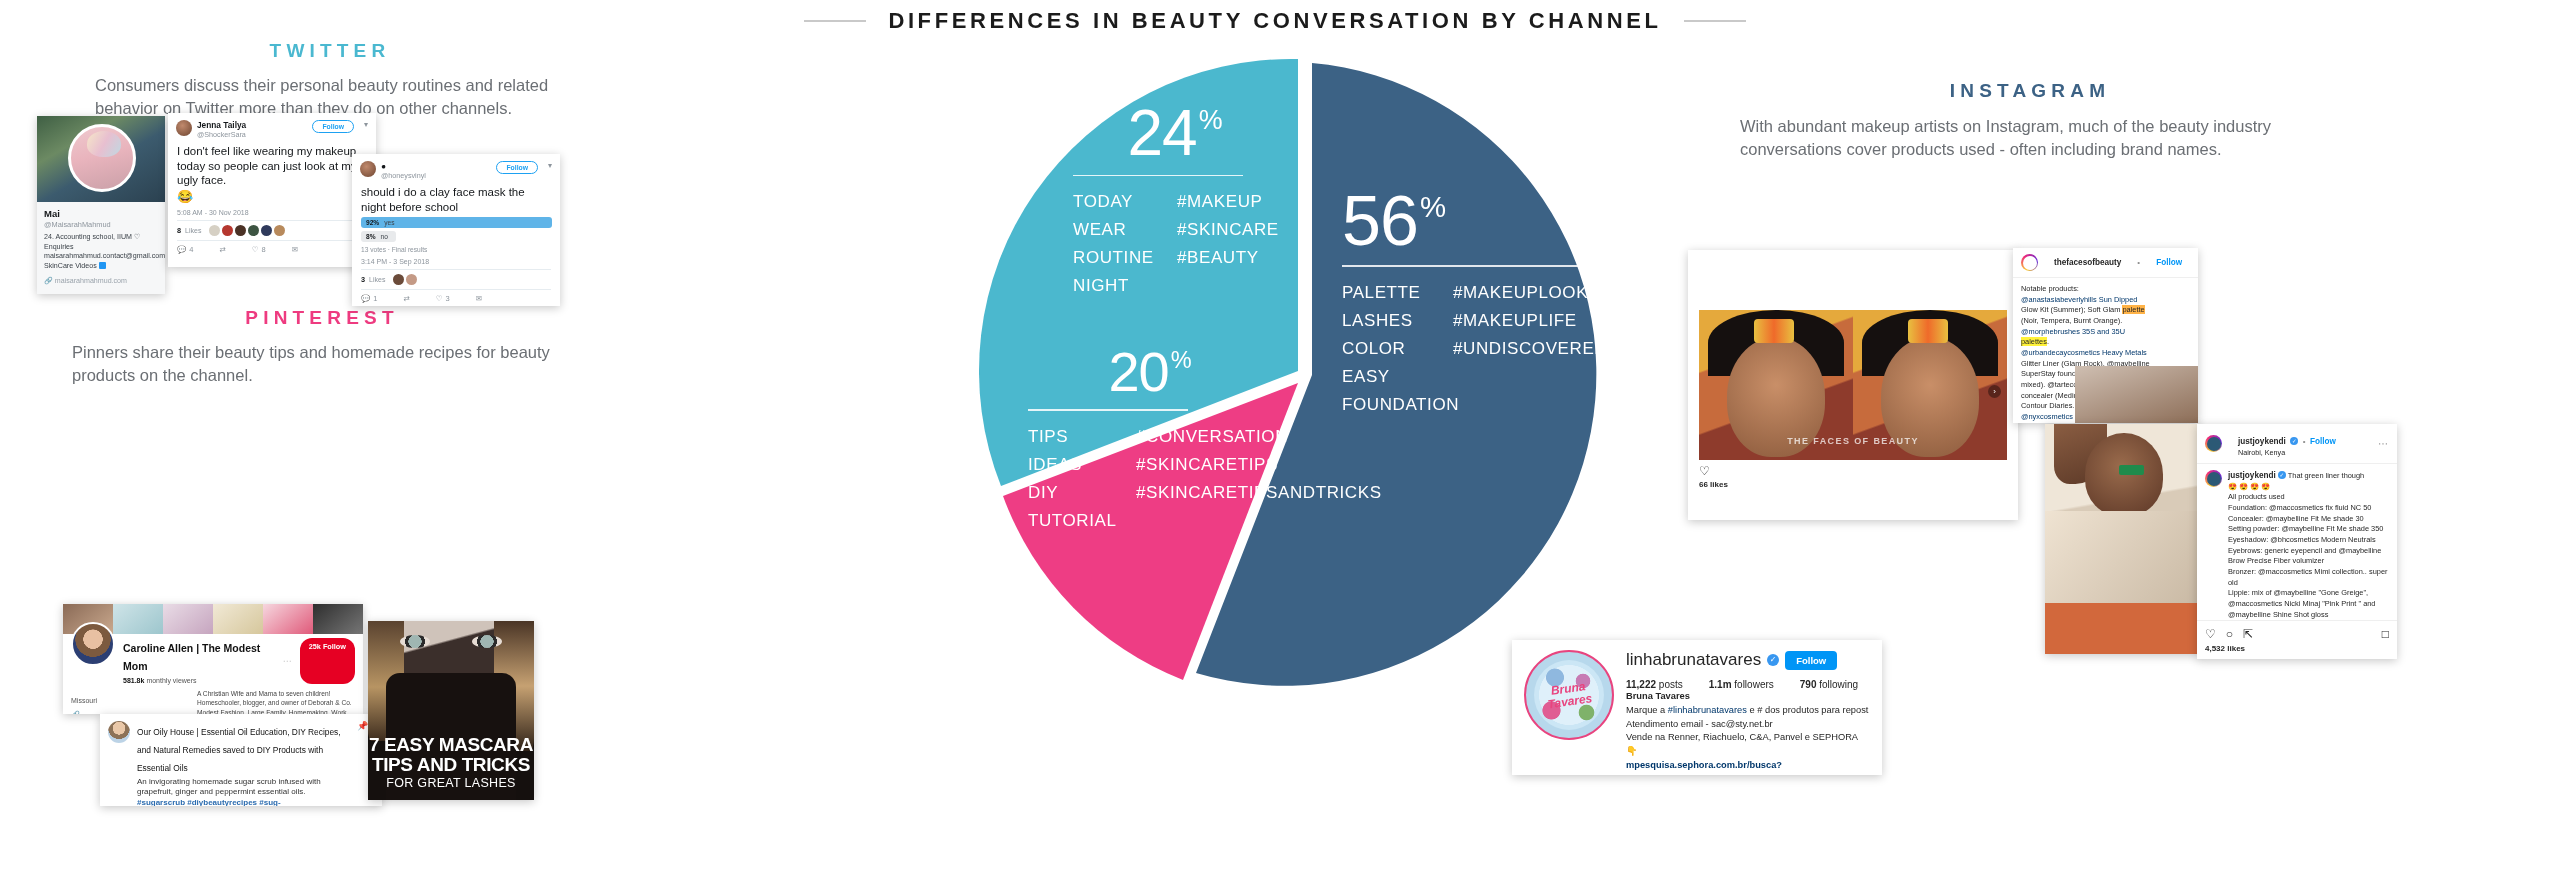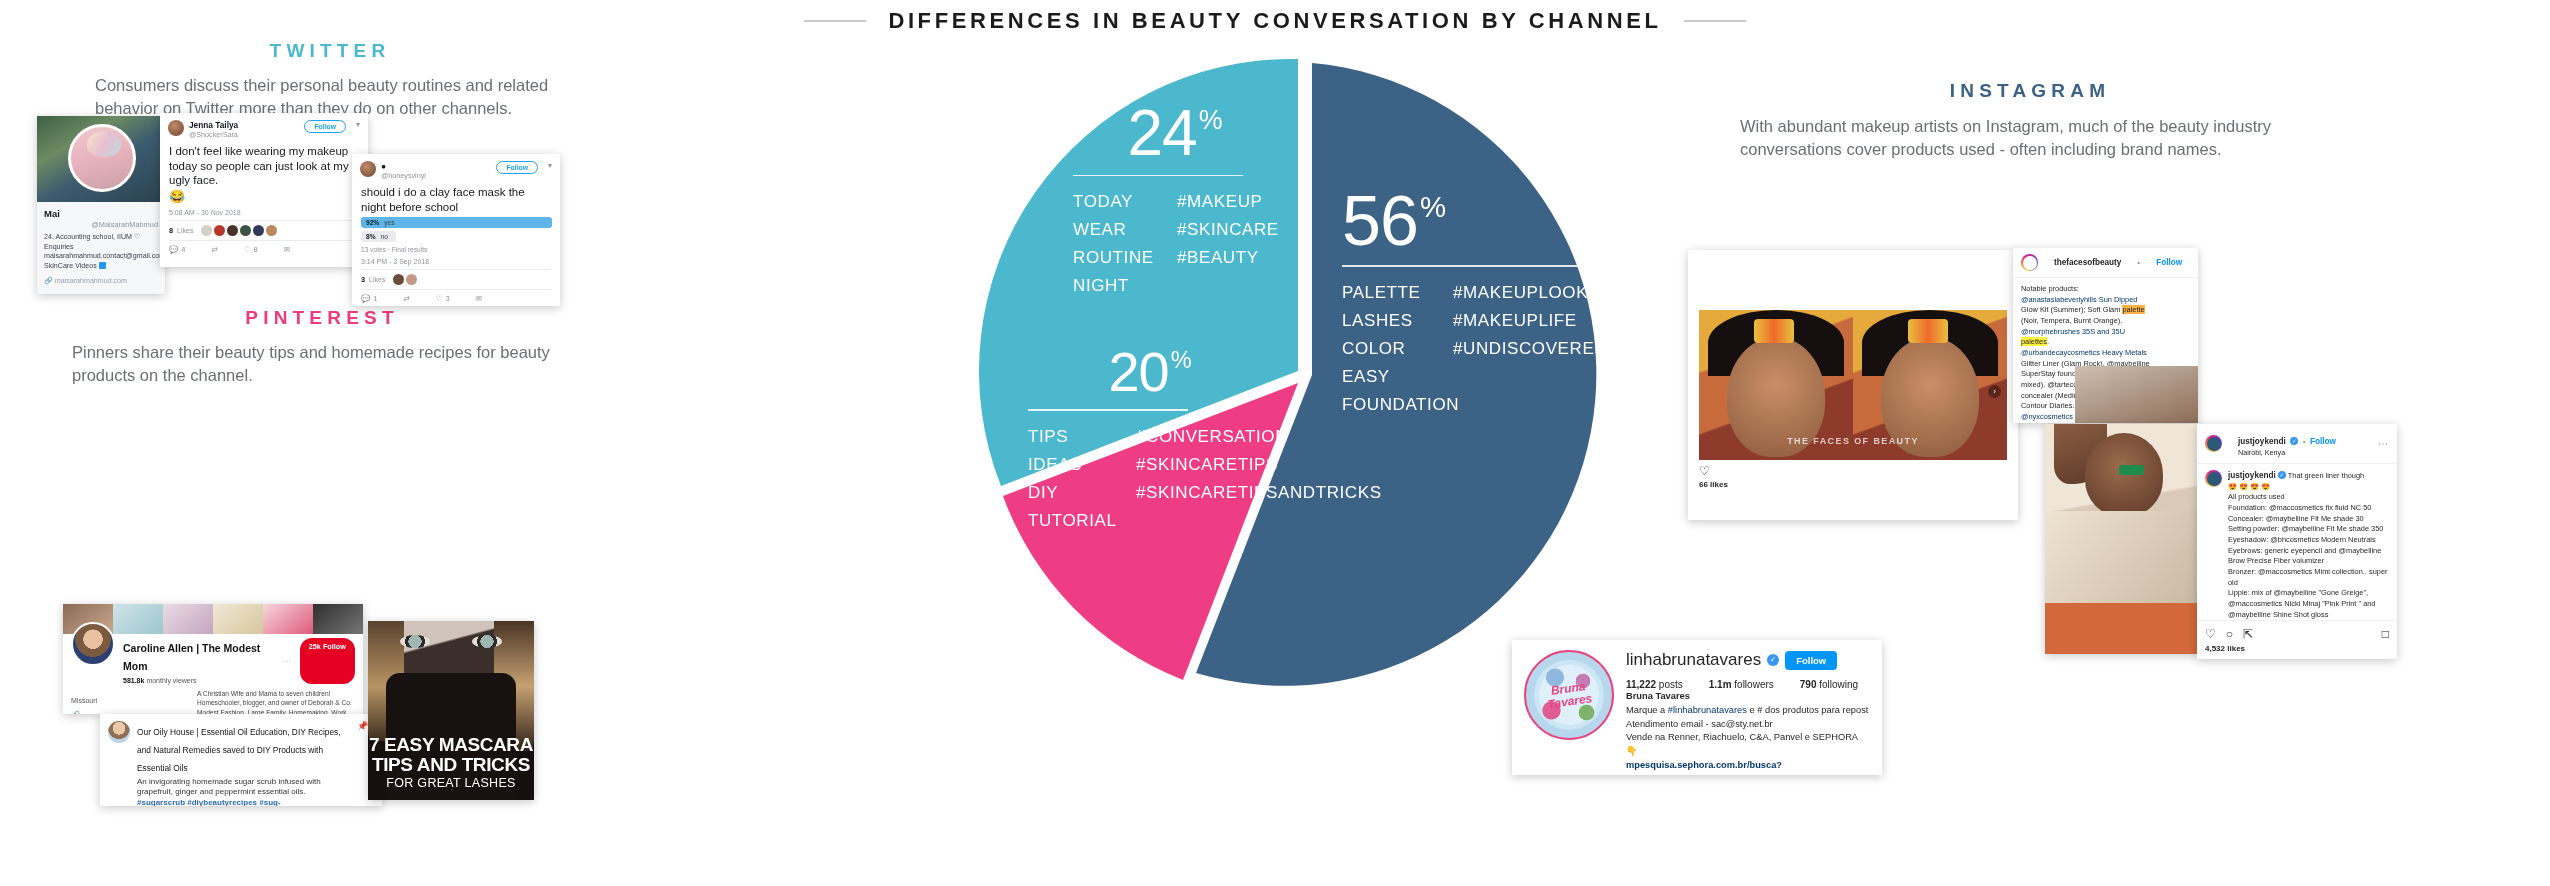--- a/index.html
+++ b/index.html
@@ -91,21 +91,21 @@
     border-radius: 50%; border: 3px solid #fff; overflow: hidden;
     background: linear-gradient(165deg,#efc9ce 0%,#e9b4bd 45%,#caa0a8 100%);
   }
   #tw-profile .avatar .hijab {
     position: absolute; left: 16px; top: 4px; width: 34px; height: 26px;
     border-radius: 50% 50% 45% 45%;
     background: linear-gradient(120deg,#f6e7c8,#e8bfd0 50%,#bfd9e2);
   }
   #tw-profile .body { padding: 6px 7px 5px 7px; background:#f6f7f8; height: 92px;}
   #tw-profile .name { font-size: 9.5px; font-weight: 700; color:#14171a; }
-  #tw-profile .handle { font-size: 7.4px; color:#8d959d; margin-top:1px;text-align:right; }
+  #tw-profile .handle { font-size: 7.4px; color:#8d959d; margin-top:1px; }
   #tw-profile .bio { font-size: 7.1px; color:#3b4249; margin-top:4px; line-height:1.36; }
   #tw-profile .link { font-size:7.1px; color:#9aa3ab; margin-top:4px; }
   .badge-sq { display:inline-block; width:7px; height:7px; background:#2196f3; vertical-align:-1px; border-radius:1px;}
 
   
   .tweet { font-size: 8px; color:#14171a; }
   .tweet .trow { display:flex; align-items:flex-start; gap:5px; padding: 7px 8px 2px 8px;}
   .tweet .tav { width:16px; height:16px; border-radius:50%; flex:0 0 16px;
                 background: radial-gradient(circle at 40% 35%, #c18a6d, #6d4430); }
   .tweet .tname { font-weight:700; font-size:8.3px; }
@@ -119,21 +119,21 @@
   .tweet .emoji { font-size:13px; padding:1px 9px 2px 9px; }
   .tweet .tdate { padding: 3px 9px 4px 9px; font-size:7px; color:#8d959d; }
   .tweet .hr { height:1px; background:#e6ecf0; margin:0 9px; }
   .tweet .likes { display:flex; align-items:center; gap:4px; padding:4px 9px; font-size:7px; color:#8d959d;}
   .tweet .likes b { color:#14171a; font-size:7.3px;}
   .tweet .faces { display:flex; gap:2px; margin-left:4px; }
   .tweet .faces i { width:11px; height:11px; border-radius:50%; display:block; }
   .tweet .actions { display:flex; gap:26px; padding:4px 9px 6px 9px; font-size:7.5px; color:#8d959d; }
   .tweet .actions span { display:flex; align-items:center; gap:3px; }
 
-  #tw-1 { left: 160px; top: 113px; width: 208px; height: 154px; }
+  #tw-1 { left: 168px; top: 113px; width: 208px; height: 154px; }
   #tw-2 { left: 352px; top: 154px; width: 208px; height: 152px; }
   #tw-2 .pollbar { margin: 3px 9px 0 9px; border-radius:3px; height:11px;
                    display:flex; align-items:center; font-size:6.6px; font-weight:700; color:#14171a; padding-left:5px;}
   #tw-2 .pb-yes { background:#5fb4e8; width: 92%; }
   #tw-2 .pb-no  { background:#e8eaec; width: 17%; }
   #tw-2 .pollbar em { font-style:normal; font-weight:400; color:#3b4249; margin-left:5px; }
   #tw-2 .votes { padding: 4px 9px 2px 9px; font-size:6.6px; color:#8d959d; }
 
   
   #pin-profile { left: 63px; top: 604px; width: 300px; height: 110px; }

